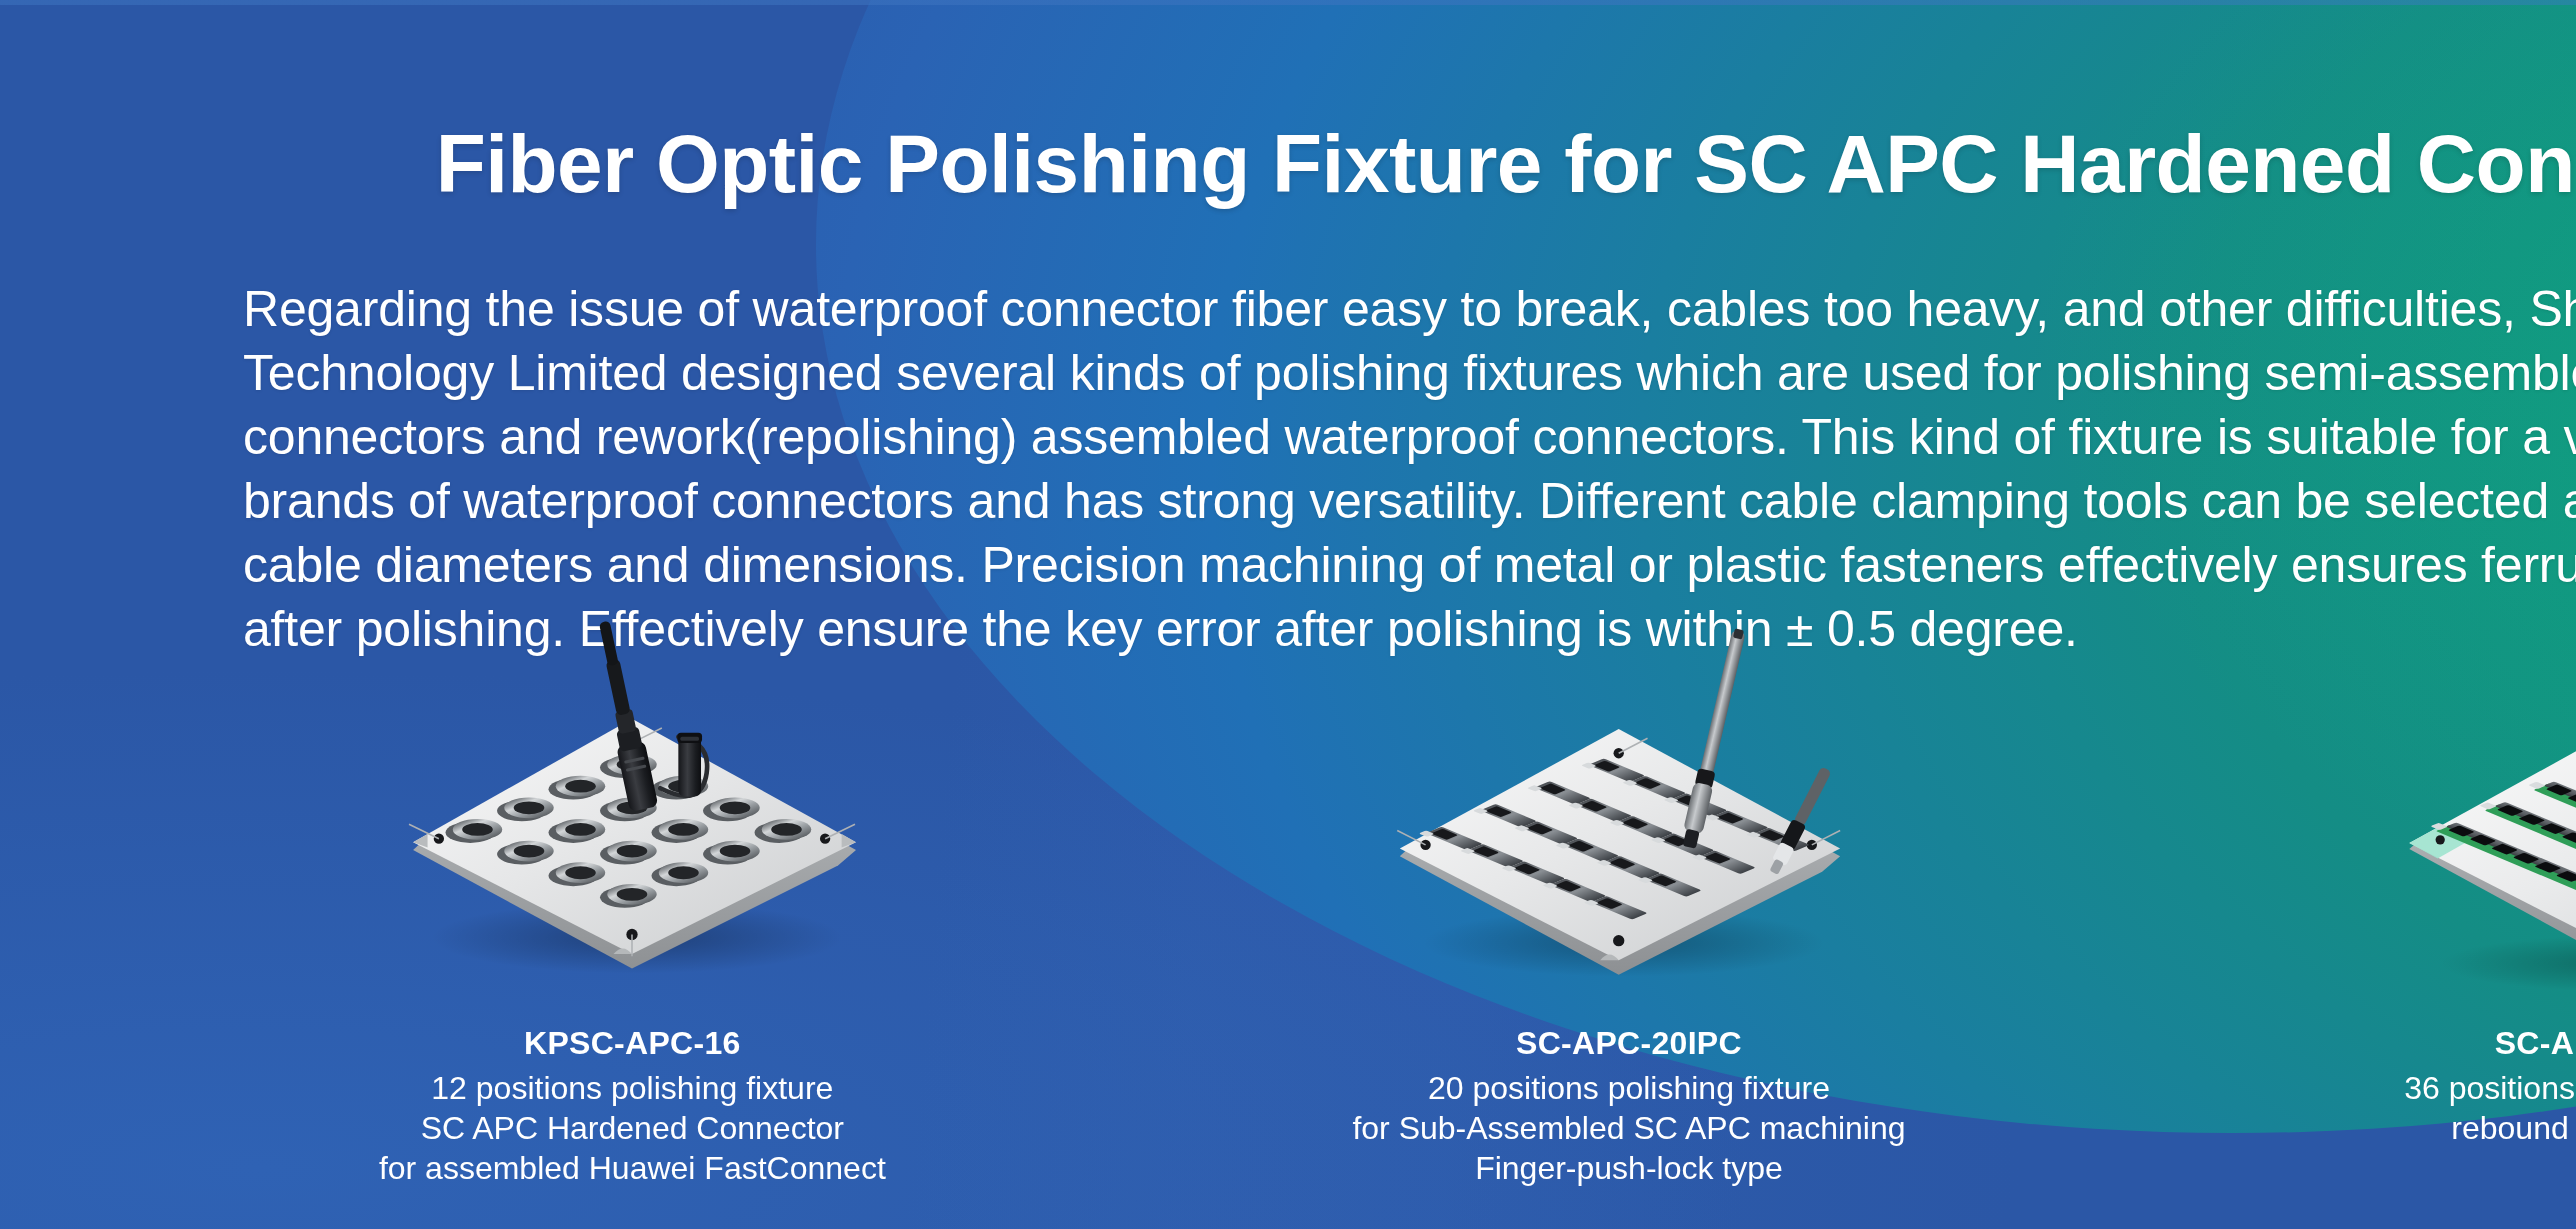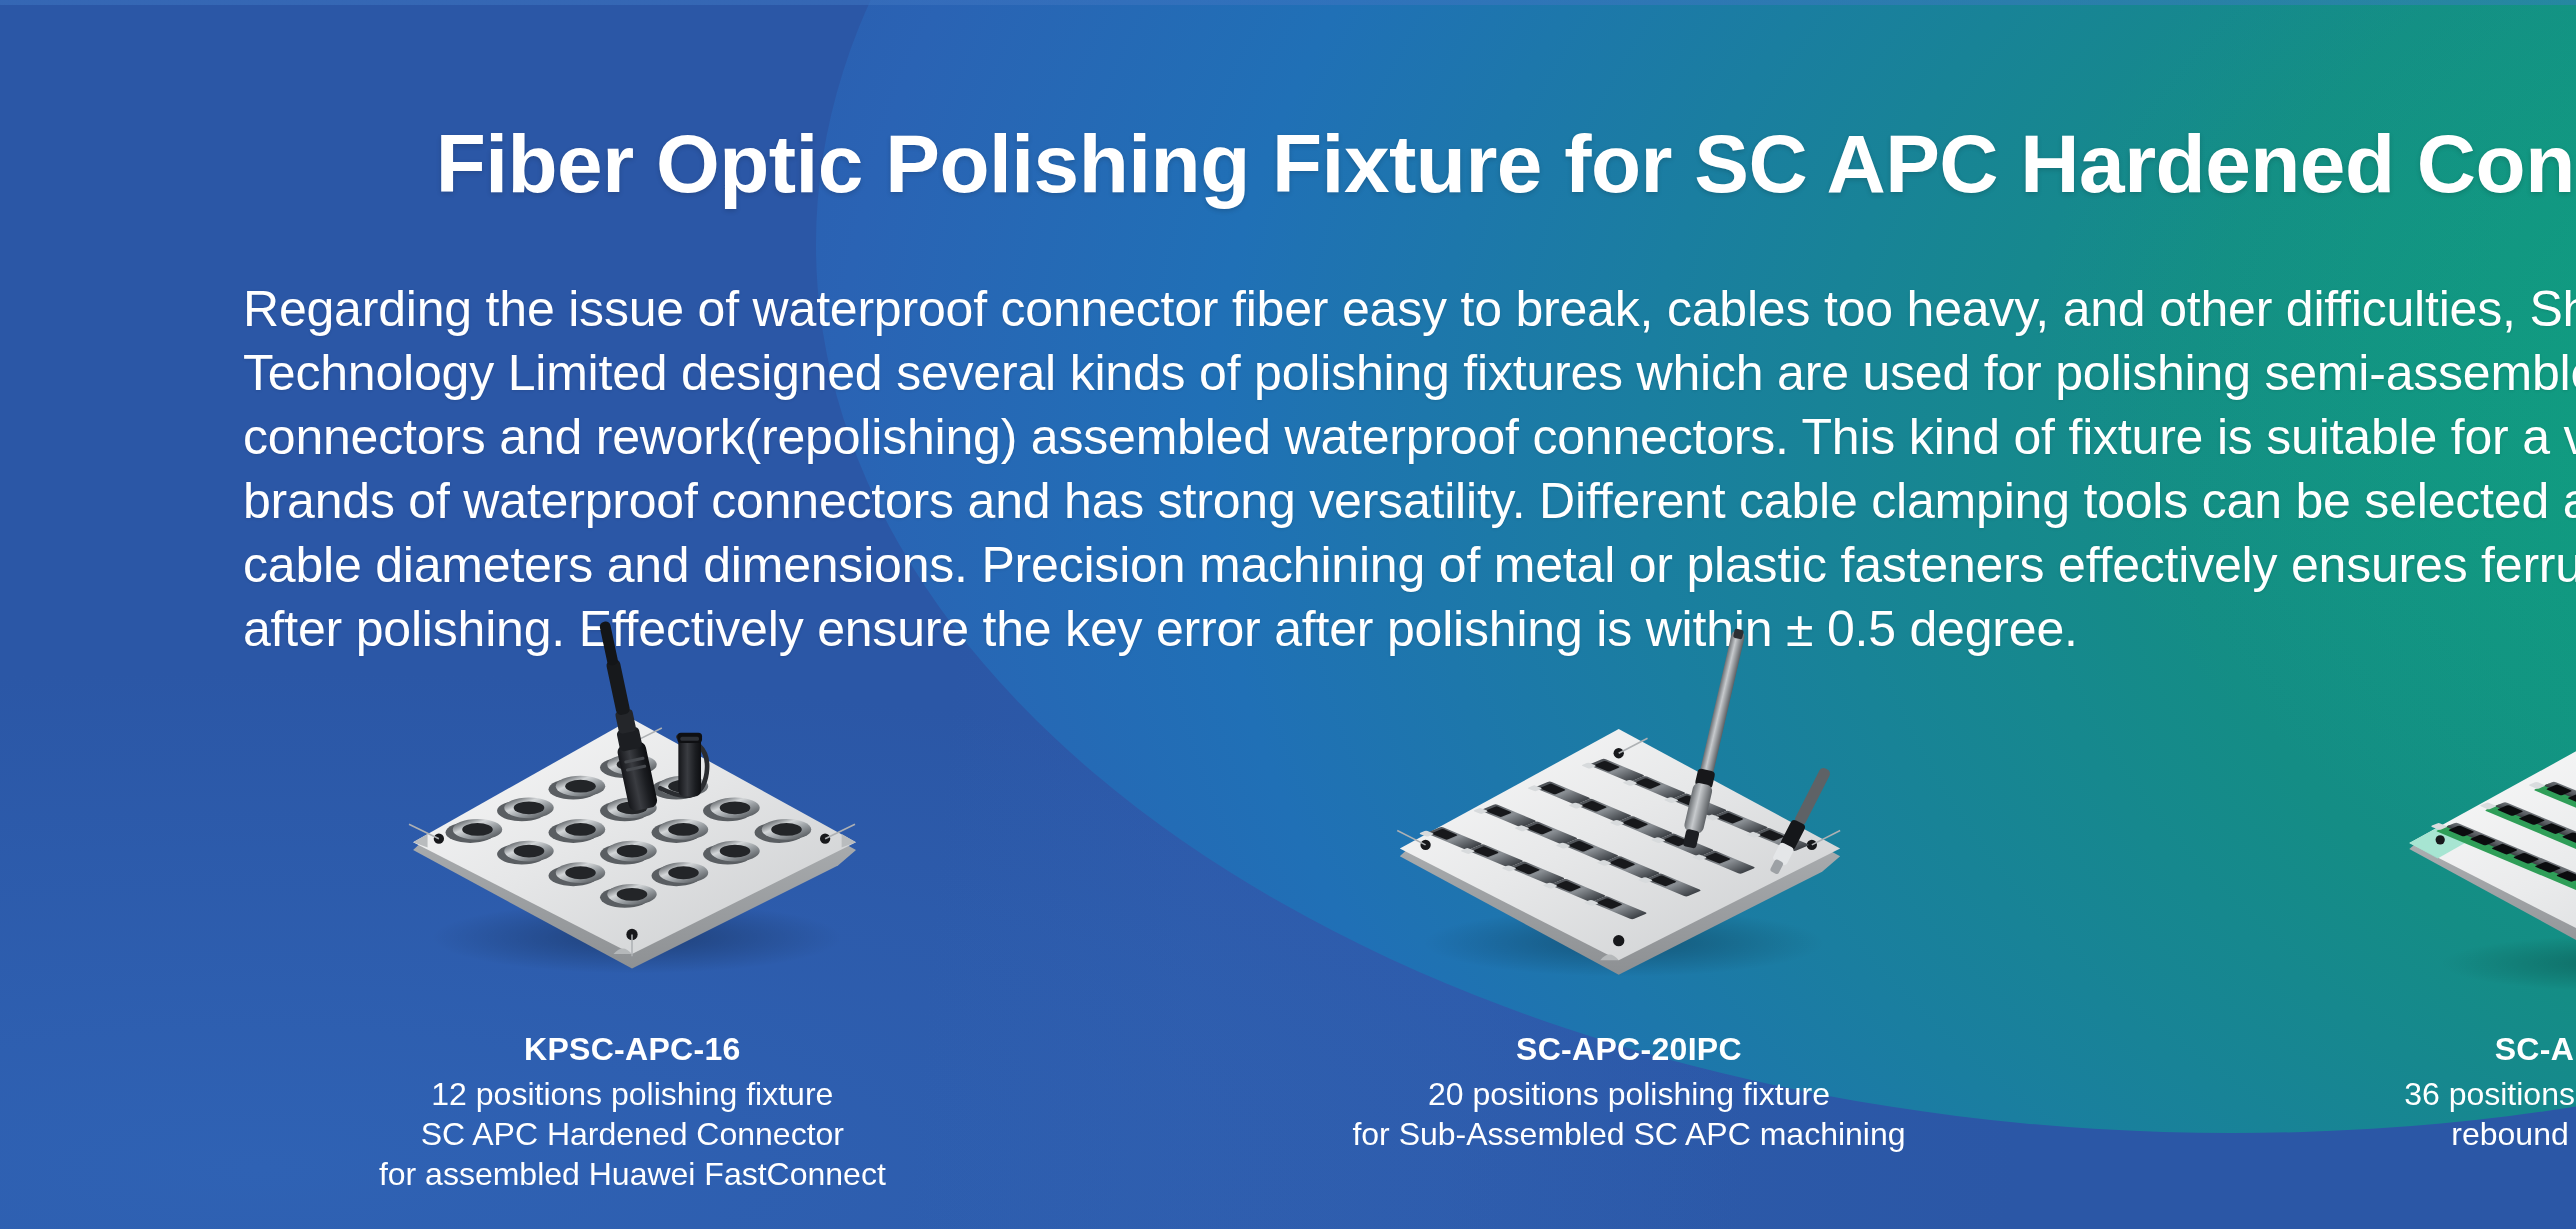--- a/index.html
+++ b/index.html
@@ -119,21 +119,21 @@
     height:412px;
     display:flex;
     align-items:center;
     justify-content:center;
   }
   .shot.low{margin-top:62px;height:350px;}
 
   .caption{
     text-align:center;
     color:#ffffff;
-    margin-top:11px;
+    margin-top:5px;
   }
   .caption .model{
     font-size:32px;
     font-weight:bold;
     letter-spacing:0.3px;
     margin-bottom:6.2px;
     white-space:nowrap;
   }
   .caption .desc-line{
     font-size:32px;
@@ -501,20 +501,21 @@
               <rect x="914" y="416" width="30" height="56" rx="8" fill="#15171A"></rect>
               <rect x="914" y="466" width="30" height="38" rx="7" fill="#E4E6E8"></rect>
               <rect x="920" y="500" width="18" height="26" rx="5" fill="#9DA1A5"></rect>
             </g>
           </svg>
         </div>
         <div class="caption">
           <div class="model">SC-APC-20IPC</div>
           <div class="desc-line">20 positions polishing fixture</div>
           <div class="desc-line">for Sub-Assembled SC APC machining</div>
+          <div class="desc-line">Finger-push-lock type</div>
         </div>
       </div>
 
       <div class="product">
         <div class="shot low">
           <svg class="fixture-svg" width="567" height="350" viewBox="0 0 1100 680">
             <defs>
               <linearGradient id="plate3" x1="0" y1="0" x2="1" y2="1">
                 <stop offset="0" stop-color="#FCFCFC"></stop>
                 <stop offset="0.5" stop-color="#EAEBEC"></stop>

